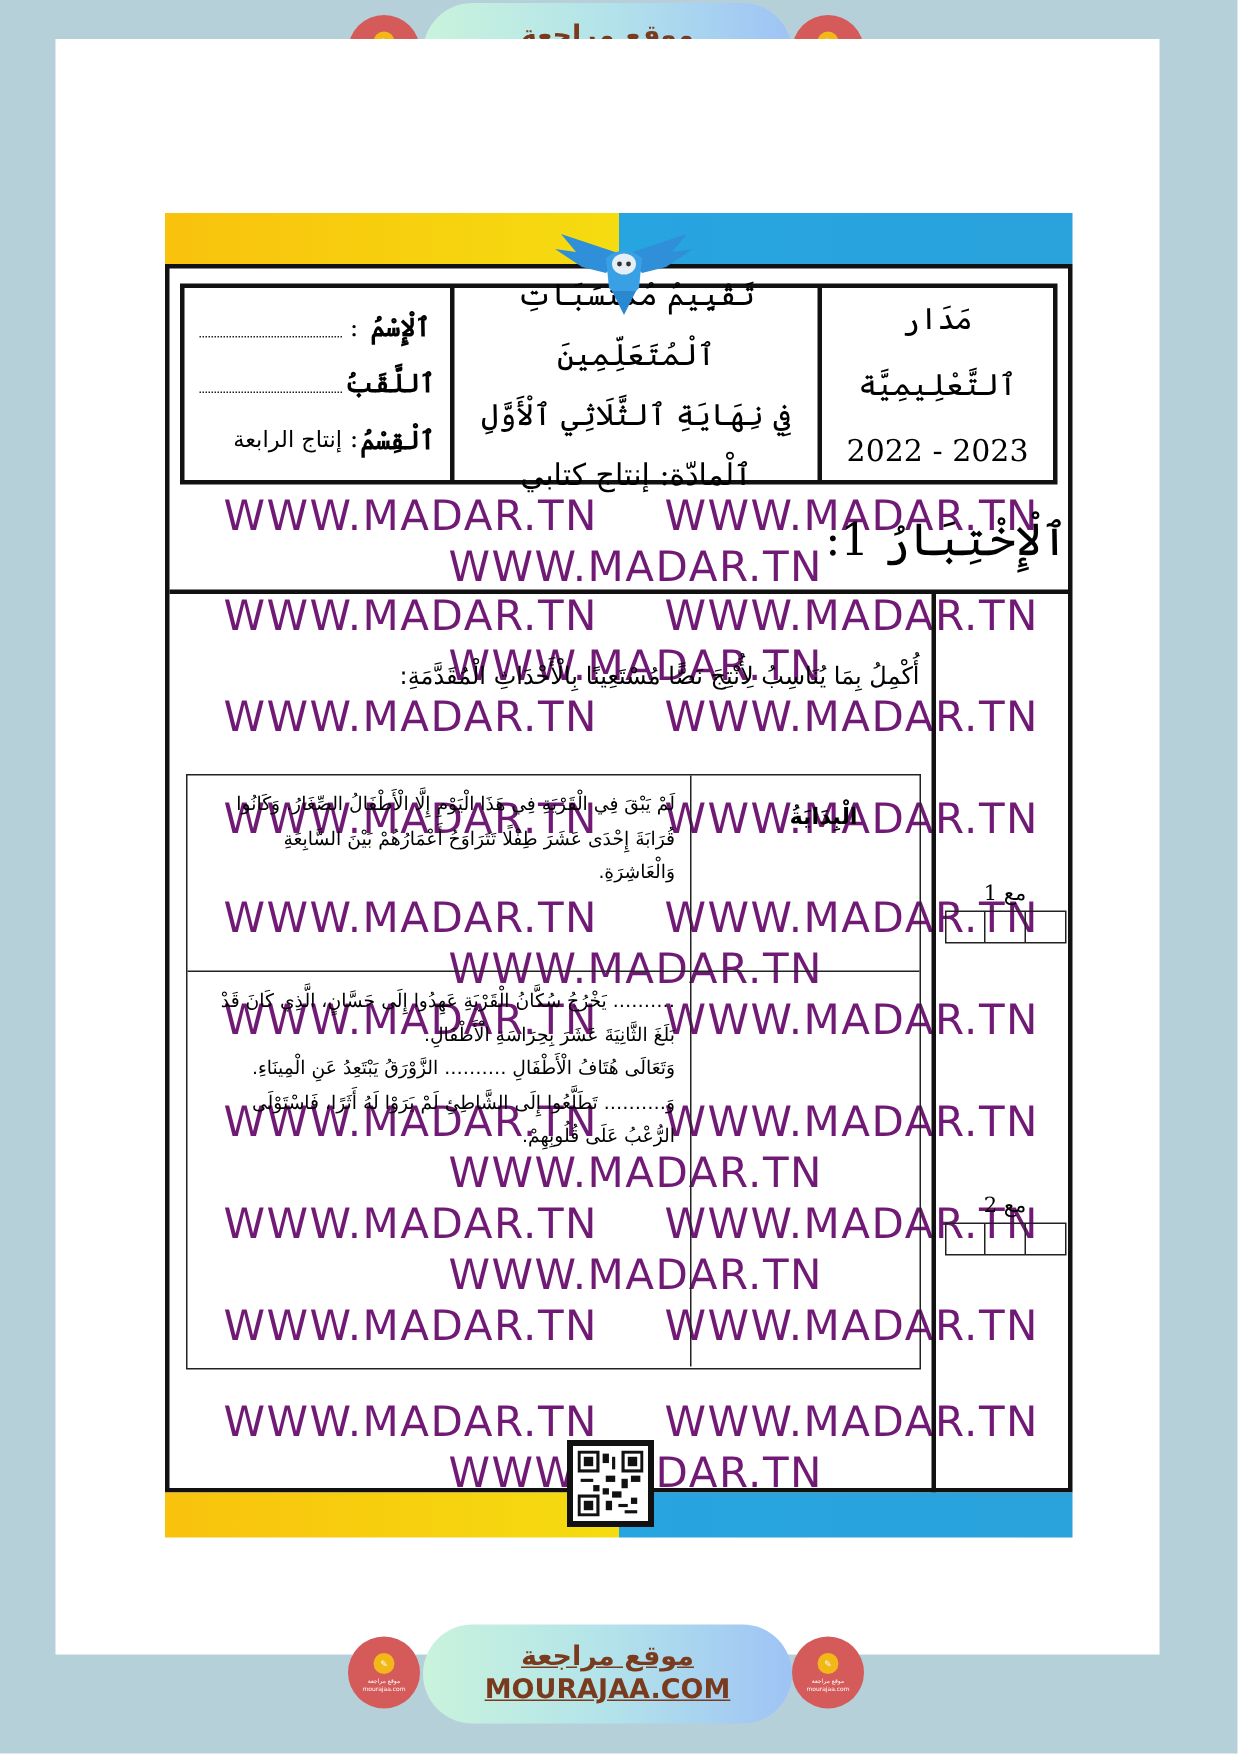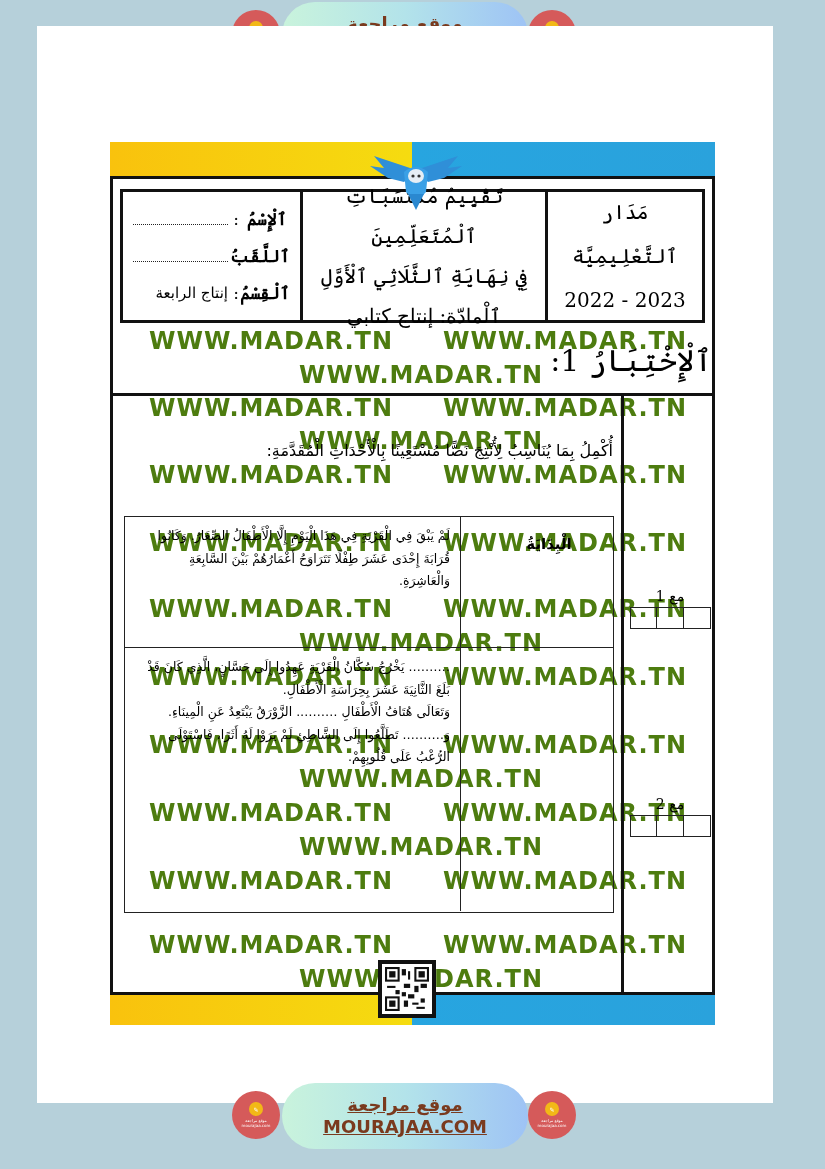--- a/index.html
+++ b/index.html
@@ -40,22 +40,22 @@
 
   
   .sheet { position: absolute; left: 110px; top: 142px; width: 605px; height: 883px; background: #fff; }
   .stripe { position: absolute; left: 0; width: 605px; height: 34px;
     background: linear-gradient(90deg, #f9c20d 0%, #f5dc10 50%, #27a5e0 50%, #2aa2dc 100%); }
   .stripe.top { top: 0; }
   .stripe.bottom { top: 853px; height: 30px; }
   .frame { position: absolute; left: 0; top: 34px; width: 605px; height: 819px; border: 3px solid #111; background: #fff; }
 
   .watermark {
-    position: absolute; font-family: "DejaVu Sans", sans-serif; font-size: 24px; color: #4d7c0f;
-    letter-spacing: 1px; white-space: nowrap; pointer-events: none; font-weight: bold;
+    position: absolute; font-family: "DejaVu Sans", sans-serif; font-size: 28px; color: #701a75;
+    letter-spacing: 1px; white-space: nowrap; pointer-events: none;
   }
 
   
   .header { position: absolute; left: 7px; top: 10px; width: 585px; height: 134px; border: 3px solid #111; display: flex; direction: ltr; }
   .hcell { height: 100%; display: flex; flex-direction: column; justify-content: center; }
   .hcell.student { width: 180px; border-right: 3px solid #111; padding: 8px 10px; direction: rtl; }
   .hcell.title { width: 245px; border-right: 3px solid #111; align-items: center; direction: rtl; }
   .hcell.school { flex: 1; align-items: center; direction: rtl; }
   .field-row { display: flex; align-items: center; height: 40px; font-size: 17px; }
   .field-row .lbl { width: 46px; text-align: center; font-weight: bold; }

